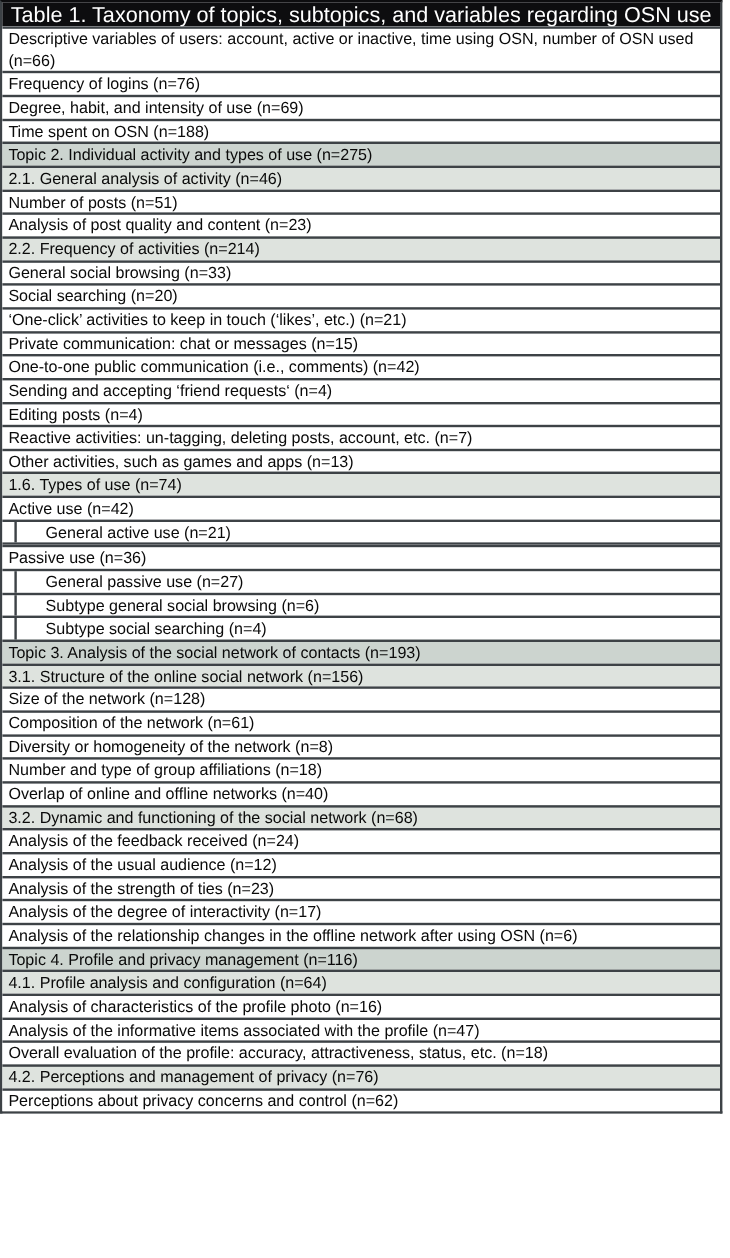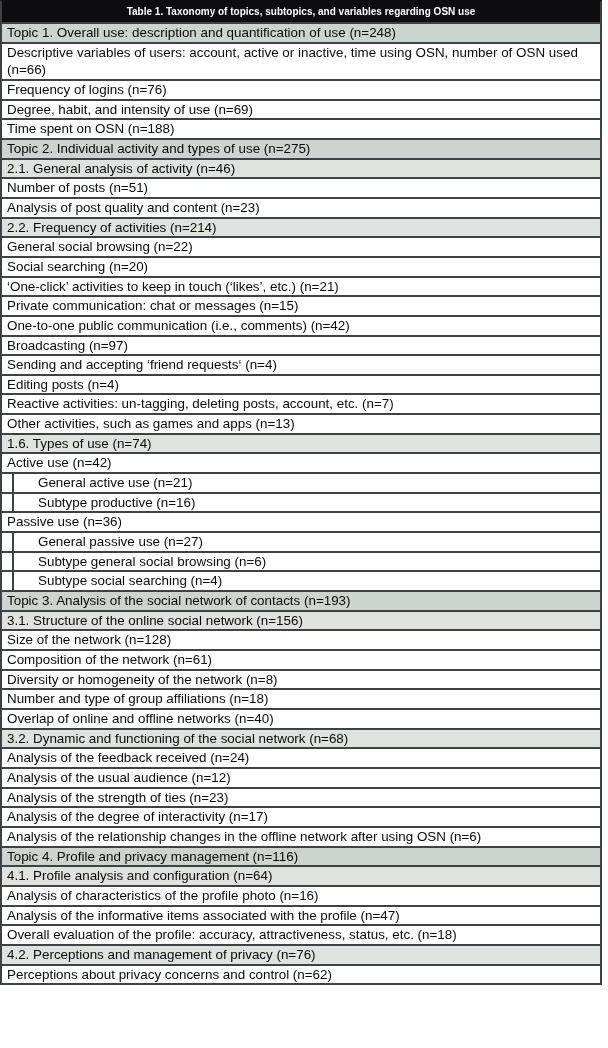--- a/index.html
+++ b/index.html
@@ -24,22 +24,22 @@
   .taxonomy-table{
     width:602px;
     box-sizing:border-box;
     border:2px solid var(--border);
     border-top:2px solid #0d0d0f;
     background:#ffffff;
   }
   .t-header{
     background:var(--header-bg);
     color:var(--header-text);
-    font-weight:bold;
-    font-size:10px;
+    font-weight:normal;
+    font-size:18px;
     line-height:20px;
     height:20px;
     text-align:center;
     white-space:nowrap;
     overflow:hidden;
   }
   .row{
     display:flex;
     border-top:2px solid var(--border);
     background:var(--item-bg);
@@ -57,23 +57,20 @@
     border-right:2px solid var(--border);
   }
   .row.indent .txt{ padding-left:24px; }
 </style>
 </head>
 <body>
 
 <div class="taxonomy-table">
   <div class="t-header">Table 1. Taxonomy of topics, subtopics, and variables regarding OSN use</div>
   <div>
-      <div class="row topic">
-        <div class="txt">Topic 1. Overall use: description and quantification of use (n=248)</div>
-      </div>
       <div class="row item">
         <div class="txt">Descriptive variables of users: account, active or inactive, time using OSN, number of OSN used (n=66)</div>
       </div>
       <div class="row item">
         <div class="txt">Frequency of logins (n=76)</div>
       </div>
       <div class="row item">
         <div class="txt">Degree, habit, and intensity of use (n=69)</div>
       </div>
       <div class="row item">
@@ -88,38 +85,35 @@
       <div class="row item">
         <div class="txt">Number of posts (n=51)</div>
       </div>
       <div class="row item">
         <div class="txt">Analysis of post quality and content (n=23)</div>
       </div>
       <div class="row subtopic">
         <div class="txt">2.2. Frequency of activities (n=214)</div>
       </div>
       <div class="row item">
-        <div class="txt">General social browsing (n=22)</div>
+        <div class="txt">General social browsing (n=33)</div>
       </div>
       <div class="row item">
         <div class="txt">Social searching (n=20)</div>
       </div>
       <div class="row item">
         <div class="txt">‘One-click’ activities to keep in touch (‘likes’, etc.) (n=21)</div>
       </div>
       <div class="row item">
         <div class="txt">Private communication: chat or messages (n=15)</div>
       </div>
       <div class="row item">
         <div class="txt">One-to-one public communication (i.e., comments) (n=42)</div>
       </div>
       <div class="row item">
-        <div class="txt">Broadcasting (n=97)</div>
-      </div>
-      <div class="row item">
         <div class="txt">Sending and accepting ‘friend requests‘ (n=4)</div>
       </div>
       <div class="row item">
         <div class="txt">Editing posts (n=4)</div>
       </div>
       <div class="row item">
         <div class="txt">Reactive activities: un-tagging, deleting posts, account, etc. (n=7)</div>
       </div>
       <div class="row item">
         <div class="txt">Other activities, such as games and apps (n=13)</div>
@@ -129,21 +123,20 @@
       </div>
       <div class="row item">
         <div class="txt">Active use (n=42)</div>
       </div>
       <div class="row indent">
         <div class="spacer"></div>
         <div class="txt">General active use (n=21)</div>
       </div>
       <div class="row indent">
         <div class="spacer"></div>
-        <div class="txt">Subtype productive (n=16)</div>
       </div>
       <div class="row item">
         <div class="txt">Passive use (n=36)</div>
       </div>
       <div class="row indent">
         <div class="spacer"></div>
         <div class="txt">General passive use (n=27)</div>
       </div>
       <div class="row indent">
         <div class="spacer"></div>

